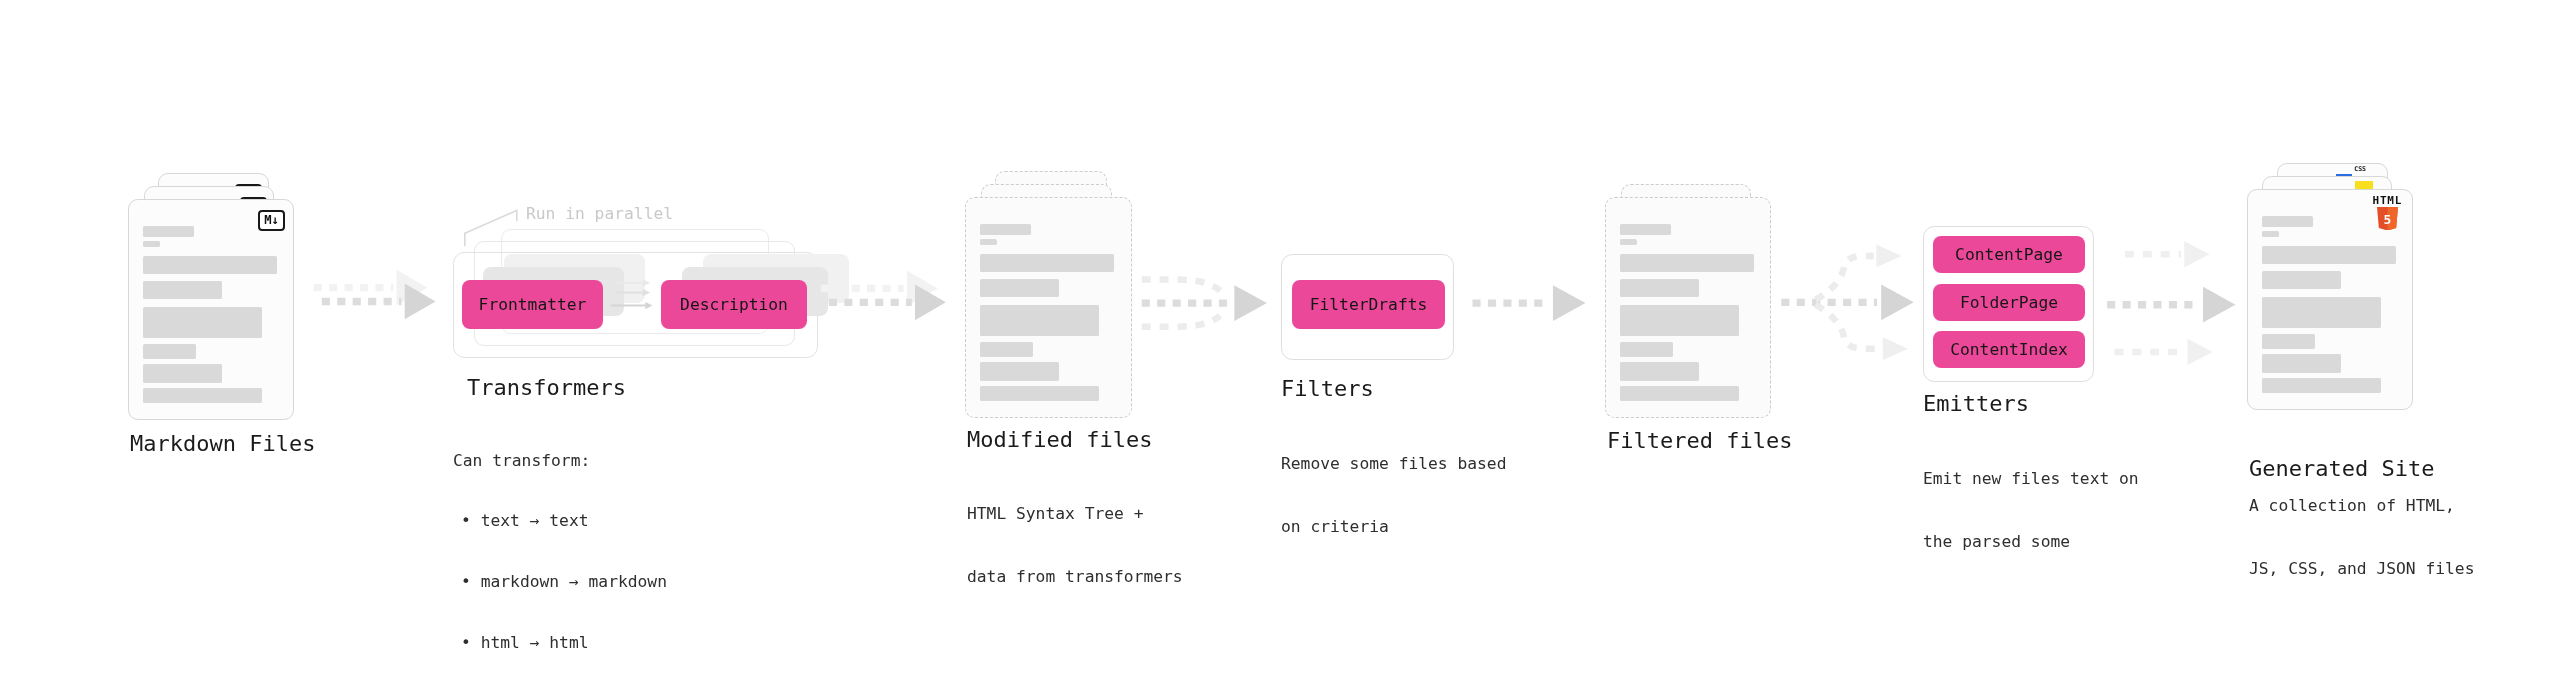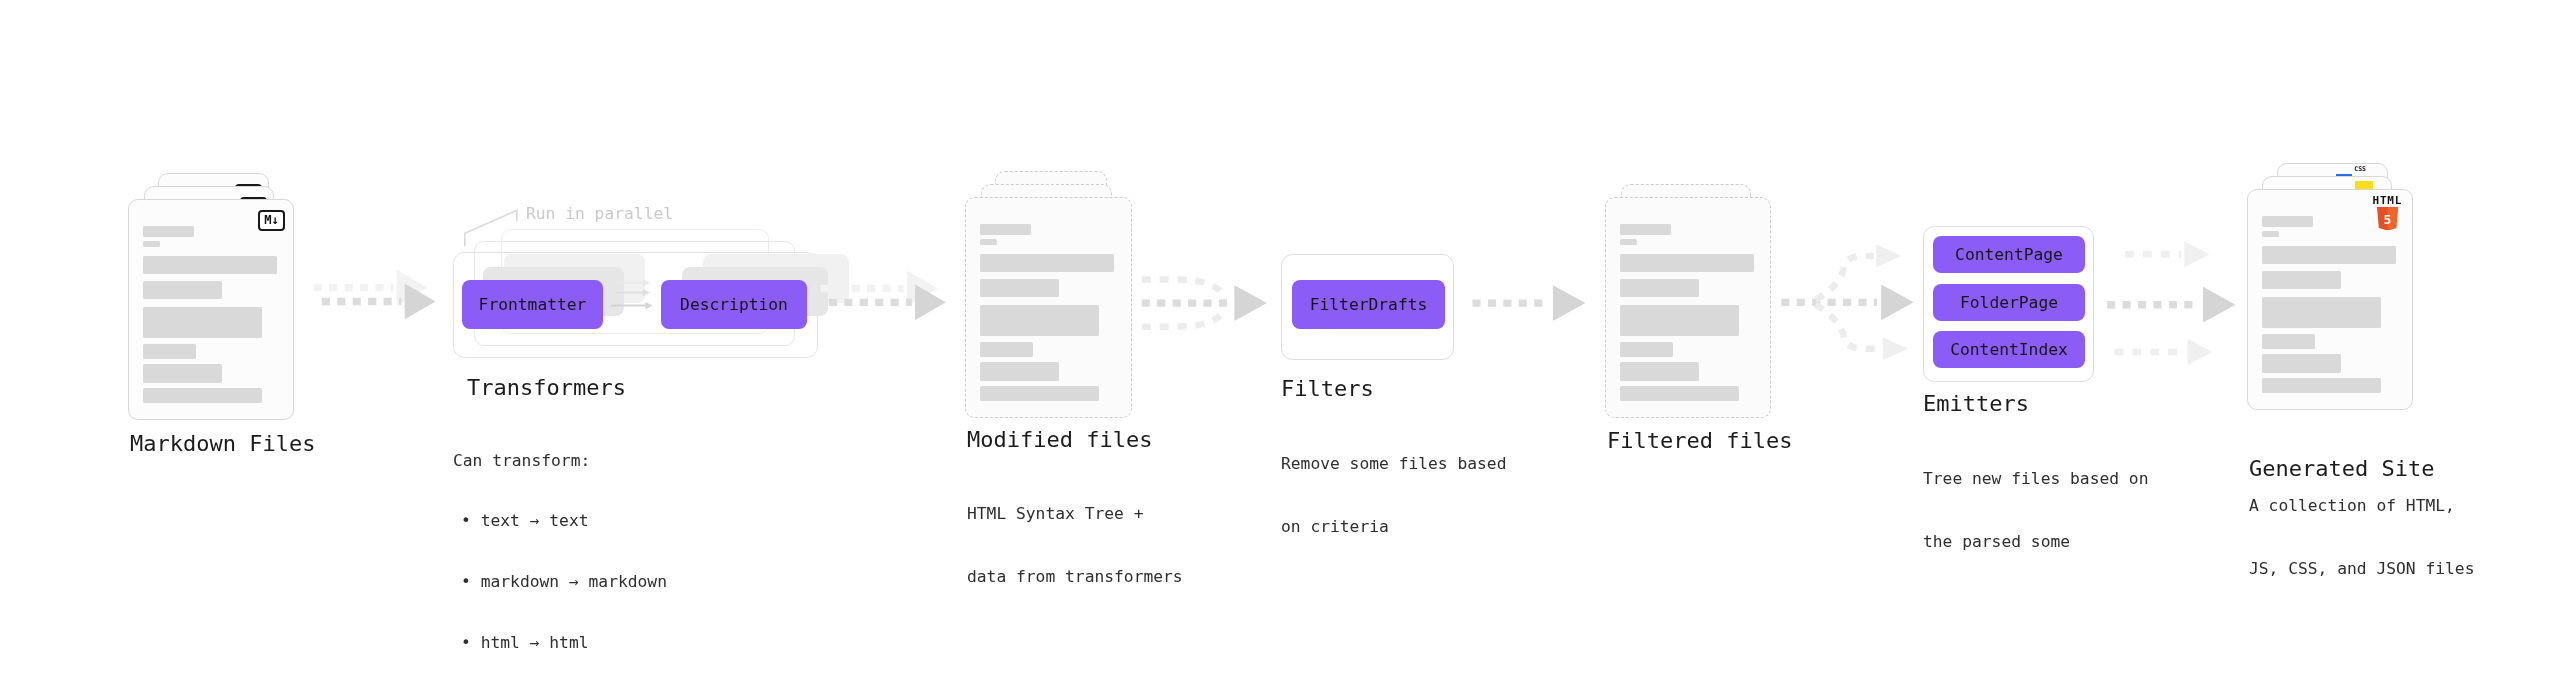--- a/index.html
+++ b/index.html
@@ -33,21 +33,21 @@
   .js-badge{position:absolute;top:4.1px;right:18px;width:18px;height:11.4px;background:var(--js-yellow);}
   .css-badge{position:absolute;top:2.4px;right:21px;display:flex;flex-direction:column;align-items:center;}
   .css-badge .txt{font-size:6.5px;font-weight:bold;color:#111;line-height:1;padding-left:32px;}
   .css-underline{width:16.3px;height:2.4px;background:var(--css-blue);margin-top:0.8px;}
   .html5-badge{position:absolute;top:4.9px;right:9.8px;display:flex;flex-direction:column;align-items:center;}
   .html5-badge .txt{font-size:11px;font-weight:bold;letter-spacing:0.8px;color:#111;line-height:1;margin-bottom:0.8px;}
   
   .container{position:absolute;border:1.6px solid #e2e2e2;border-radius:11.4px;box-sizing:border-box;background:transparent;}
   .container.mid{border-color:#e7e7e7;border-radius:9.8px;}
   .container.back{border-color:#ebebeb;border-radius:9.8px;}
-  .obox{position:absolute;background:#8b5cf6;border-radius:8.1px;display:flex;align-items:center;justify-content:center;
+  .obox{position:absolute;background:#ec4899;border-radius:8.1px;display:flex;align-items:center;justify-content:center;
     font-size:16.3px;color:#161616;white-space:pre;}
   .obox.ghost1{background:#e6e6e6;}
   .obox.ghost2{background:#f1f1f1;}
   
   .title{position:absolute;font-size:22px;color:#1b1b1b;white-space:pre;}
   .desc{position:absolute;font-size:16.3px;line-height:21px;color:#2e2e2e;white-space:pre;}
   .desc .indent{padding-left:8.1px;}
   .annotation{position:absolute;font-size:16.3px;color:#c9c9c9;white-space:pre;}
   
   .overlay{position:absolute;left:0;top:0;pointer-events:none;}
@@ -153,21 +153,21 @@
     <div class="title" style="left:1607px;top:428px;">Filtered files</div>
   </div>
 
   <div>
     <div class="container" style="left:1923px;top:226px;width:171px;height:156px;border-color:#dedede;"></div>
     <div class="obox" style="left:1933px;top:236px;width:152px;height:37px;">ContentPage</div>
     <div class="obox" style="left:1933px;top:284px;width:152px;height:37px;">FolderPage</div>
     <div class="obox" style="left:1933px;top:331px;width:152px;height:37px;">ContentIndex</div>
     <div class="title" style="left:1923px;top:391px;">Emitters</div>
     <div class="desc" style="left:1923px;top:426px;">
-      <div>Tree new files based on</div>
+      <div>Emit new files text on</div>
       <div>the parsed some</div>
     </div>
   </div>
 
   <div>
     <div class="doc" style="left:2277px;top:163px;width:111px;">
       <div class="css-badge">
         <span class="txt">CSS</span>
         <div class="css-underline"></div>
       </div>

